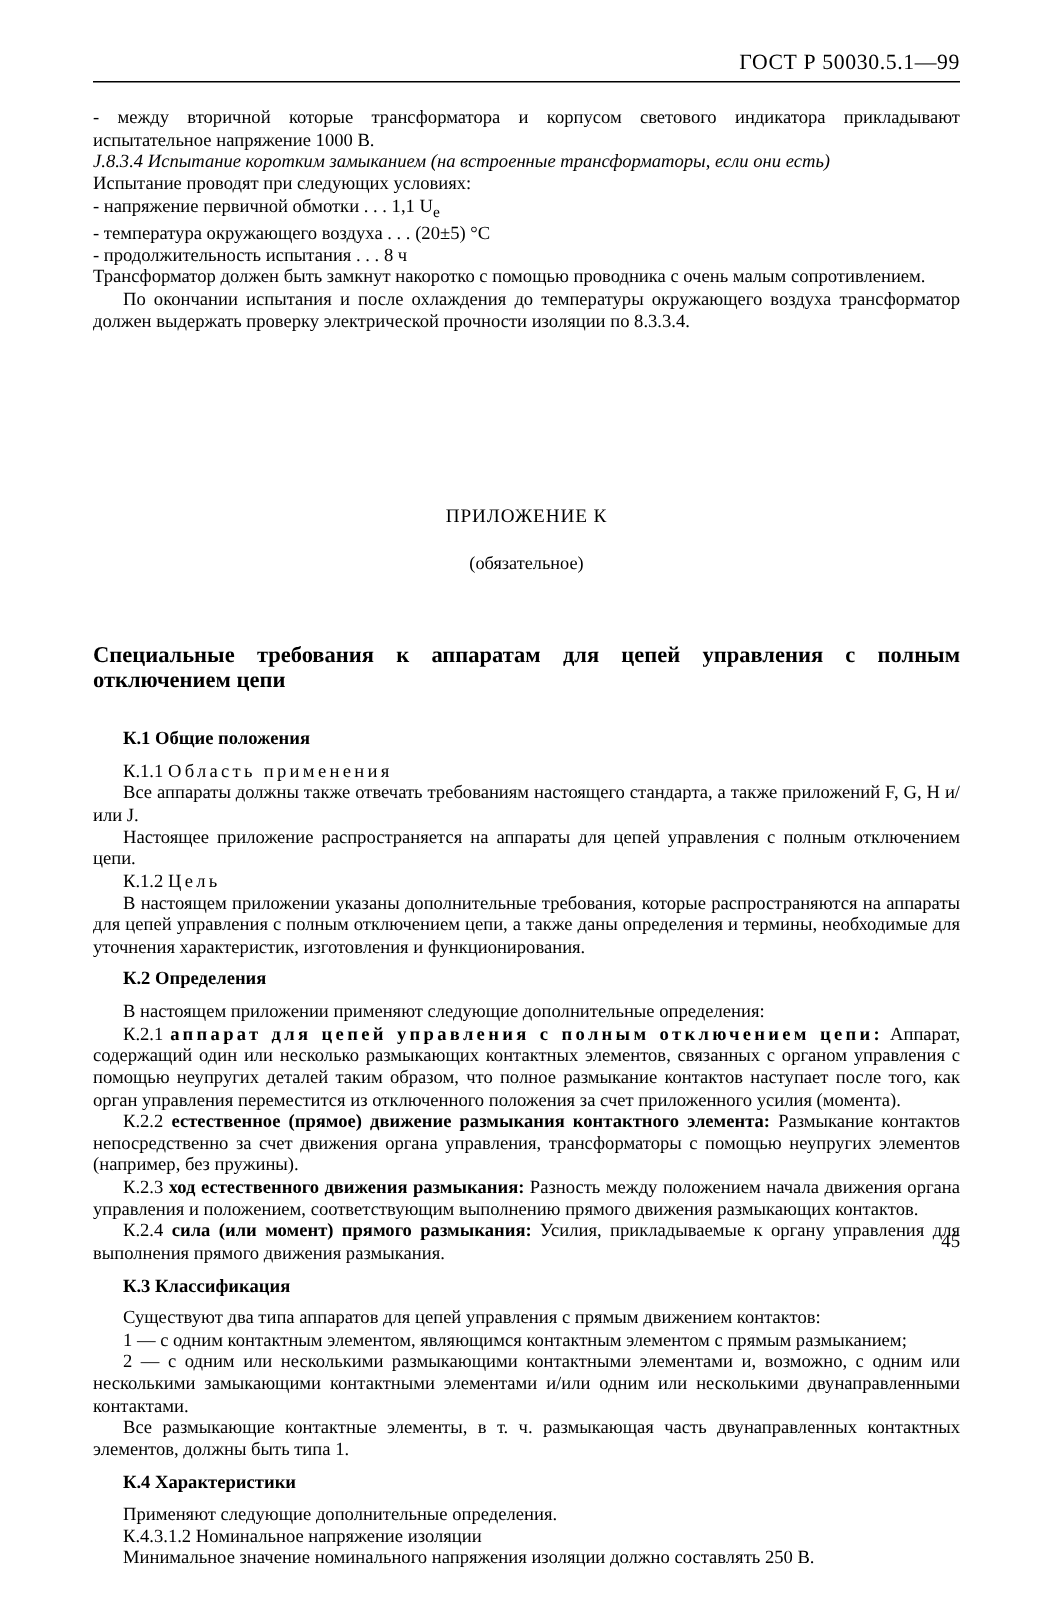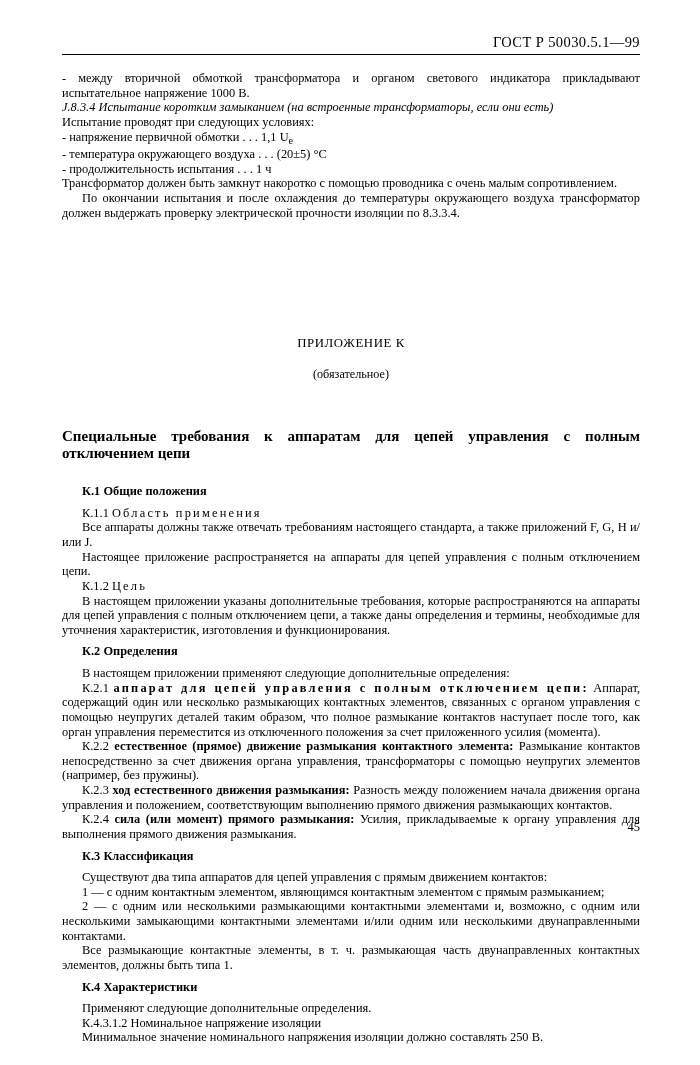--- a/index.html
+++ b/index.html
@@ -80,26 +80,26 @@
 </style>
 </head>
 <body>
 
 <div class="page">
 
   <div class="header">
     <div class="header-title">ГОСТ Р 50030.5.1—99</div>
   </div>
 
-  <p class="noind">- между вторичной обмоткой трансформатора и органом светового индикатора прикладывают испытательное напряжение 1000 В.</p>
+  <p class="noind">- между вторичной которые трансформатора и корпусом светового индикатора прикладывают испытательное напряжение 1000 В.</p>
   <p class="noind ital">J.8.3.4  Испытание коротким замыканием (на встроенные трансформаторы, если они есть)</p>
   <p class="noind">Испытание проводят при следующих условиях:</p>
   <p class="noind"><span>- напряжение первичной обмотки . . . 1,1 U</span><sub>e</sub></p>
   <p class="noind">- температура окружающего воздуха . . . (20±5) °С</p>
-  <p class="noind">- продолжительность испытания . . . 1 ч</p>
+  <p class="noind">- продолжительность испытания . . . 8 ч</p>
   <p class="noind">Трансформатор должен быть замкнут накоротко с помощью проводника с очень малым сопротивлением.</p>
   <p class="ind">По окончании испытания и после охлаждения до температуры окружающего воздуха трансформатор должен выдержать проверку электрической прочности изоляции по 8.3.3.4.</p>
 
   <div class="gap-xl"></div>
   <div class="gap-xl"></div>
 
   <p class="appendix-title">ПРИЛОЖЕНИЕ К</p>
   <p class="appendix-sub">(обязательное)</p>
 
   <div class="gap-l"></div>

